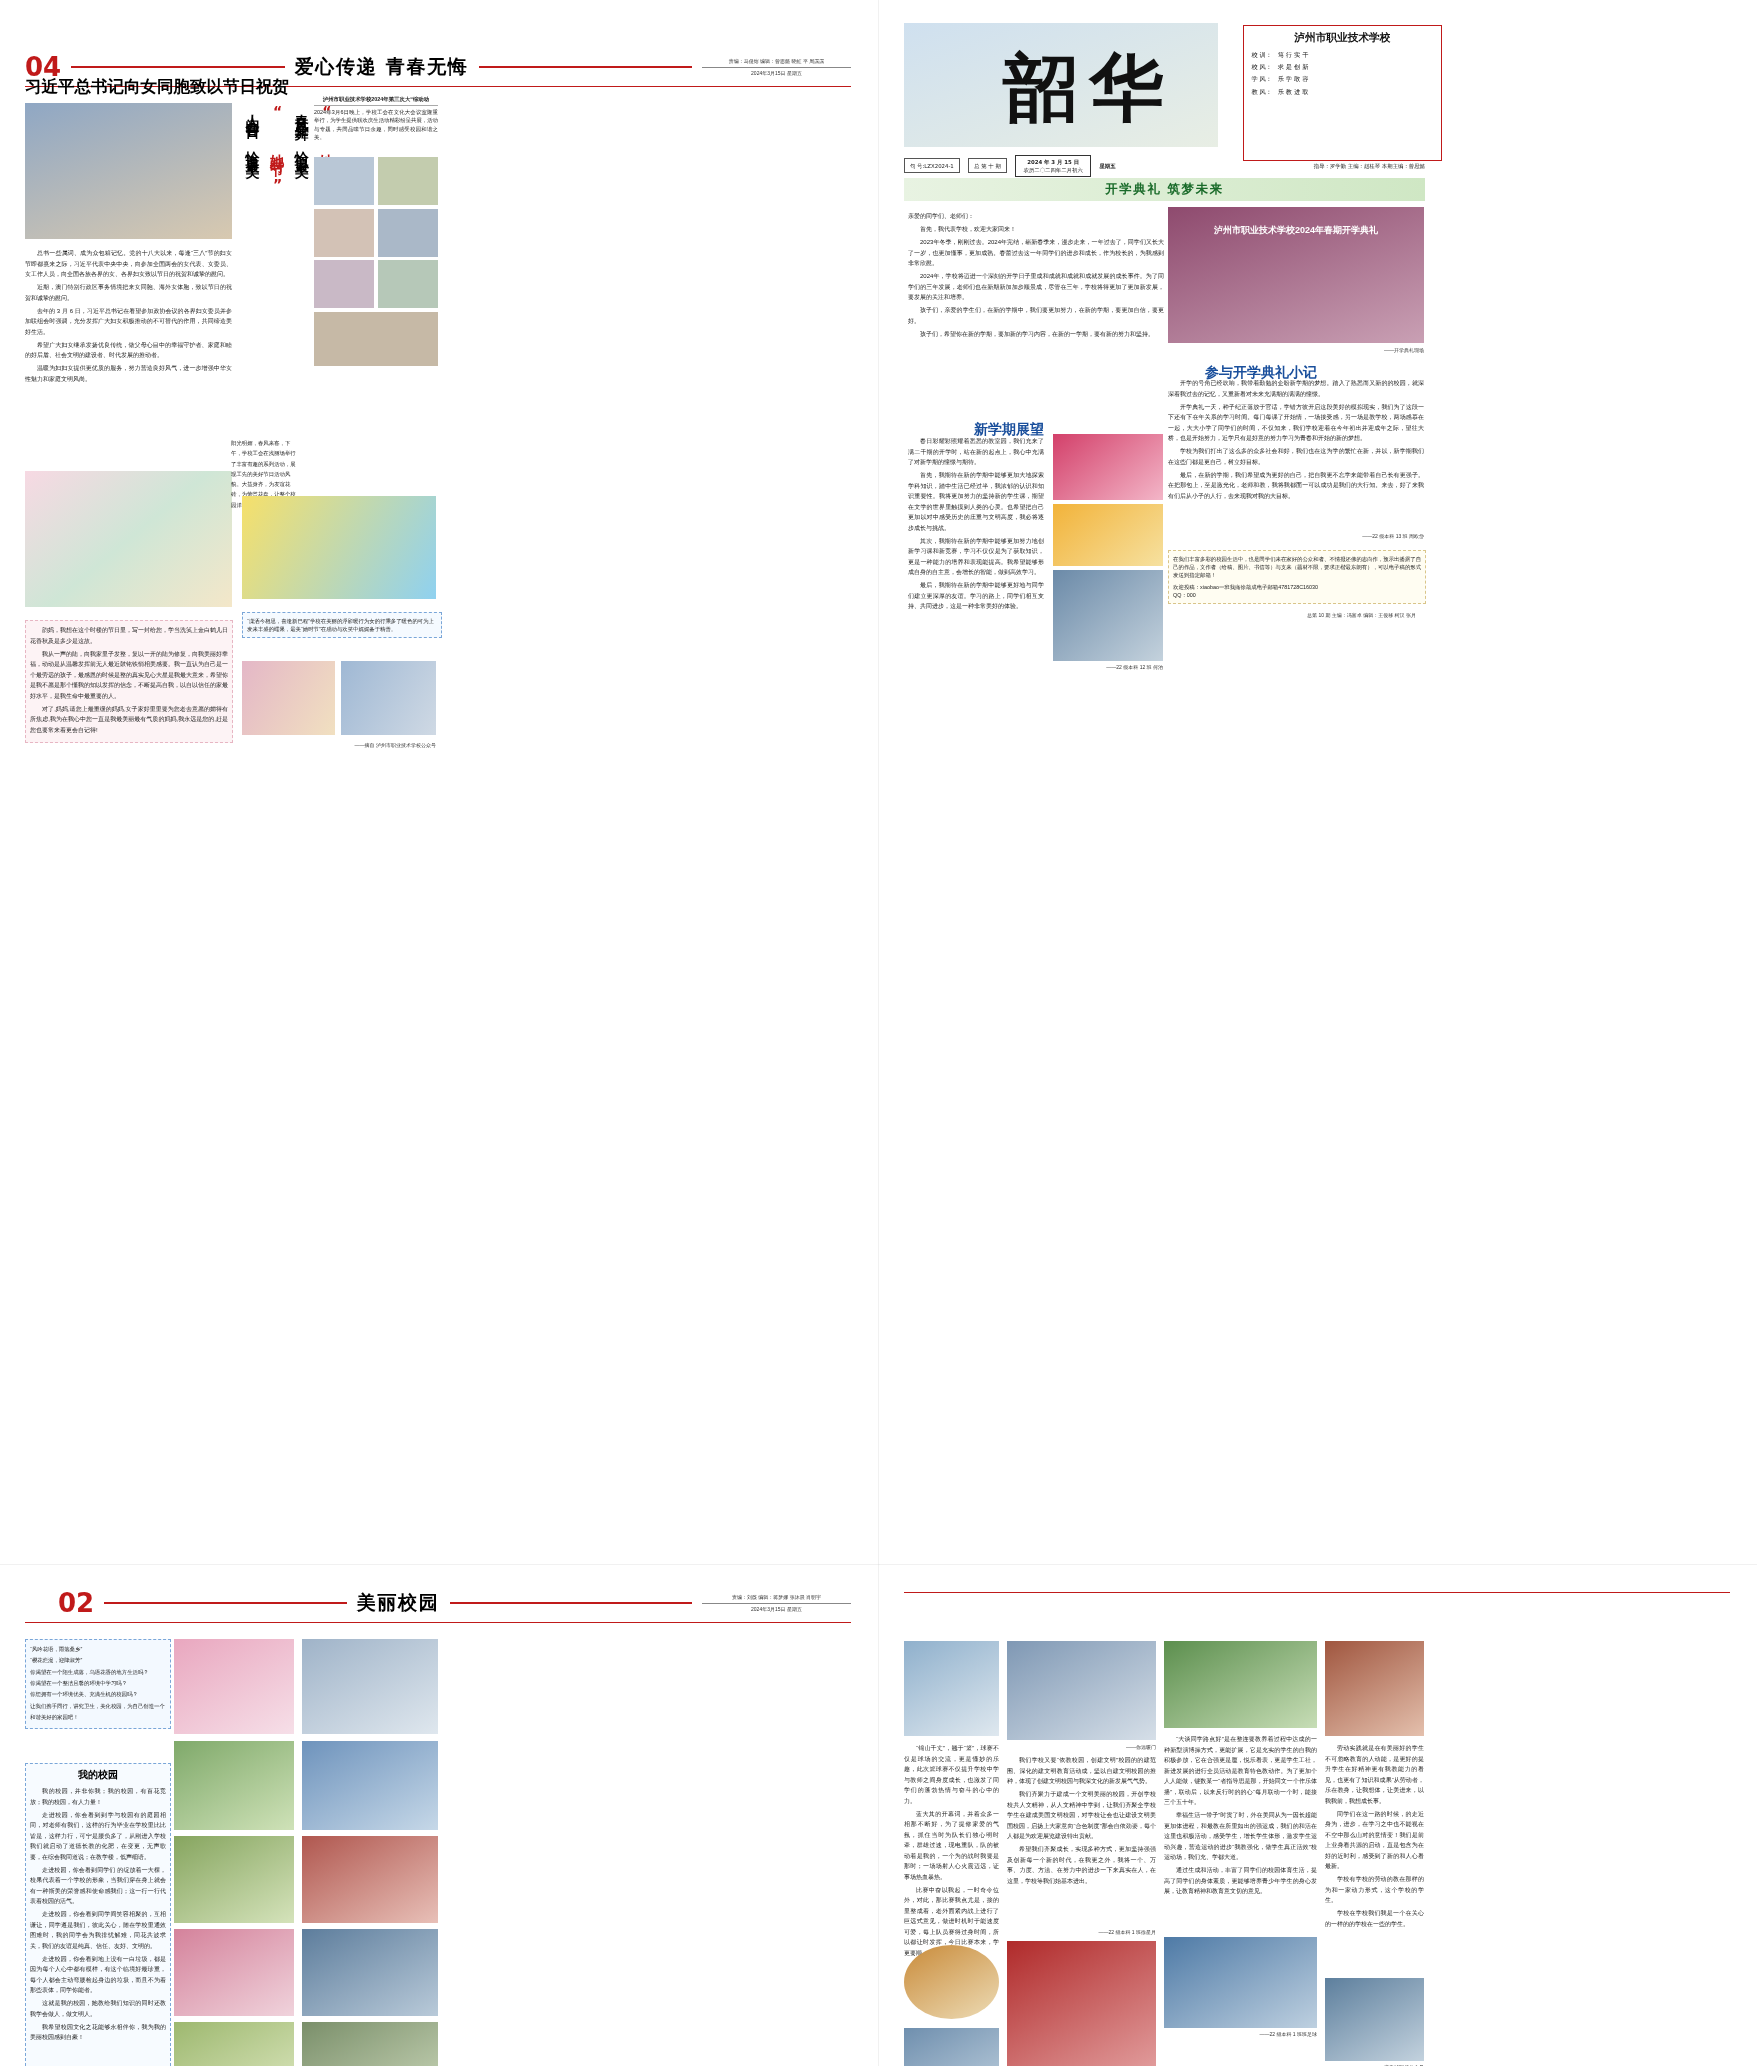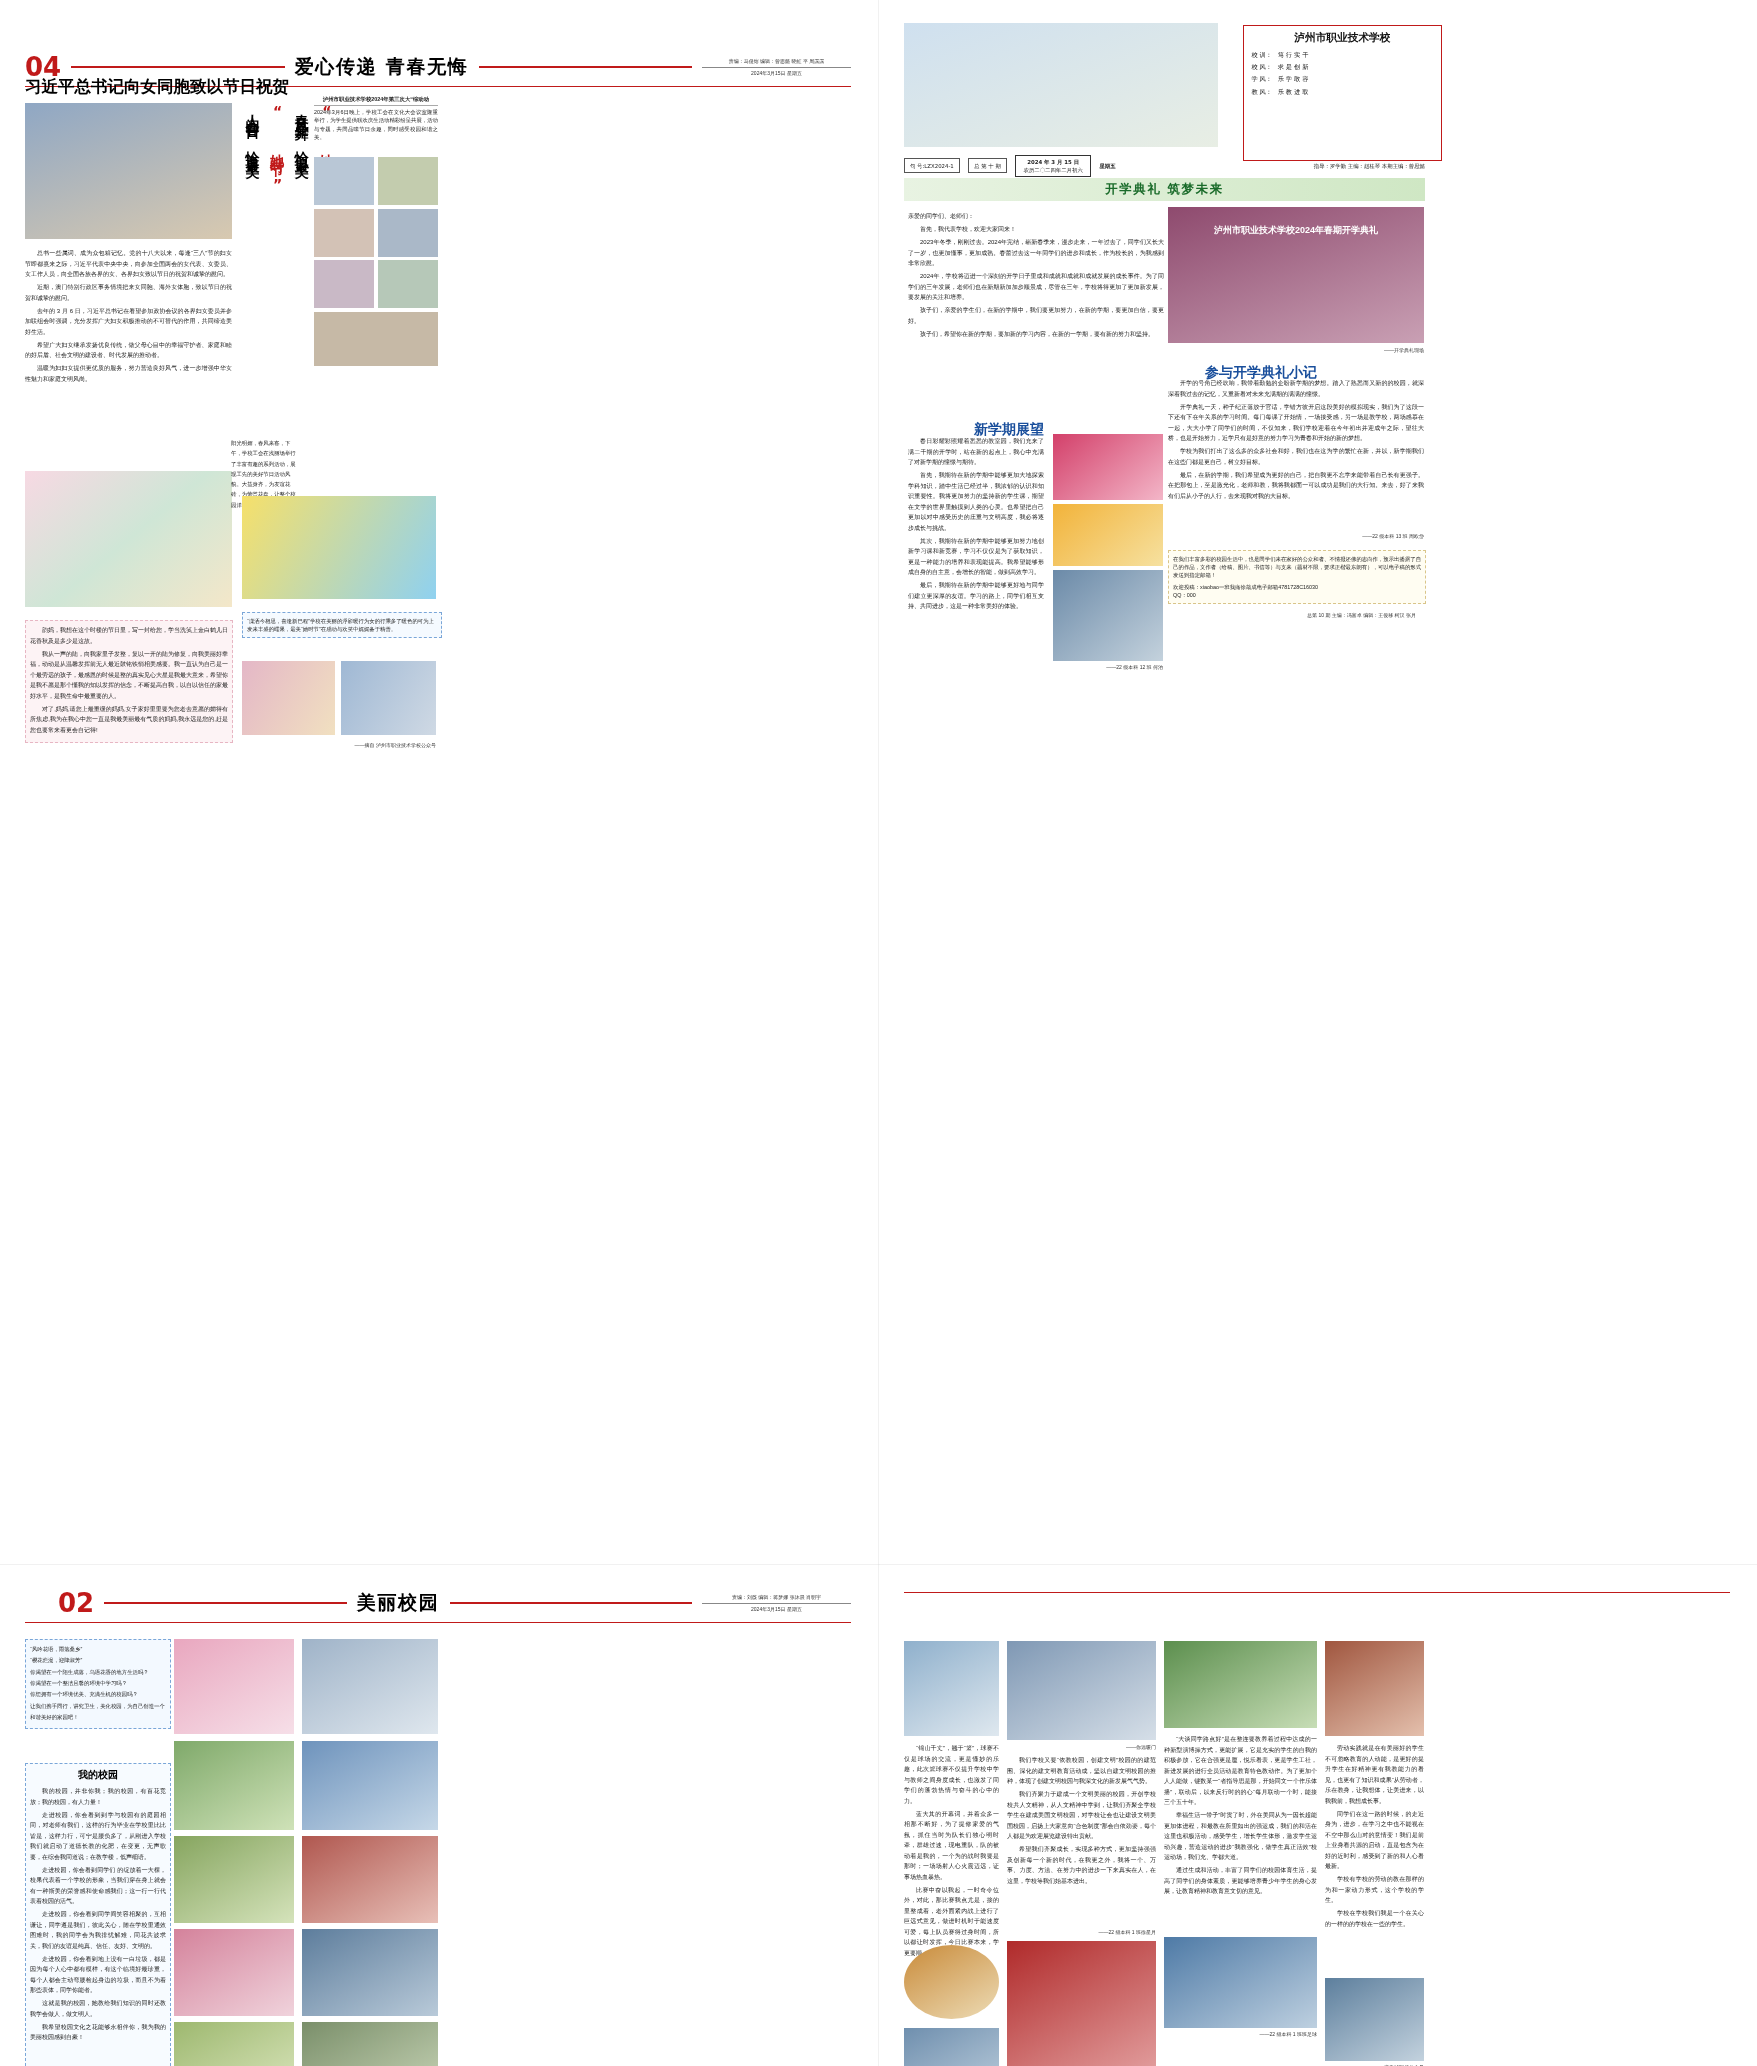--- a/index.html
+++ b/index.html
@@ -98,20 +98,21 @@
     <div class="photo" style="left:242px;top:496px;width:194px;height:103px;background:linear-gradient(120deg,#f6e06a,#8fd1f0);"></div>
     <div class="photo" style="left:242px;top:661px;width:93px;height:74px;background:linear-gradient(120deg,#e4b7c7,#f1e0c0);"></div>
     <div class="photo" style="left:341px;top:661px;width:95px;height:74px;background:linear-gradient(120deg,#9fb8d4,#cfd9e4);"></div>
 
     <div class="capline" style="position:absolute;left:242px;top:742px;width:194px;">——摘自 泸州市职业技术学校公众号</div>
   </div>
 
   <div class="sheet" style="left:879px;top:0;width:879px;height:1565px;">
 
     <div class="photo" style="left:25px;top:23px;width:314px;height:124px;background:linear-gradient(160deg,#cfe0ef,#e8eee4);"></div>
+    <div class="mast cn" style="position:absolute;left:124px;top:39px;">韶华</div>
 
     <div class="school-box" style="position:absolute;left:364px;top:25px;width:182px;height:124px;padding:5px 7.4px;">
       <div class="nm cn">泸州市职业技术学校</div>
       <div style="margin-top:5.8px;">
         <div class="mt cn" style="display:flex;gap:5.8px;margin:3.3px 0;">
             <span>校  训：</span>
             <span>笃 行  实 干</span>
           </div>
         <div class="mt cn" style="display:flex;gap:5.8px;margin:3.3px 0;">
             <span>校  风：</span>

